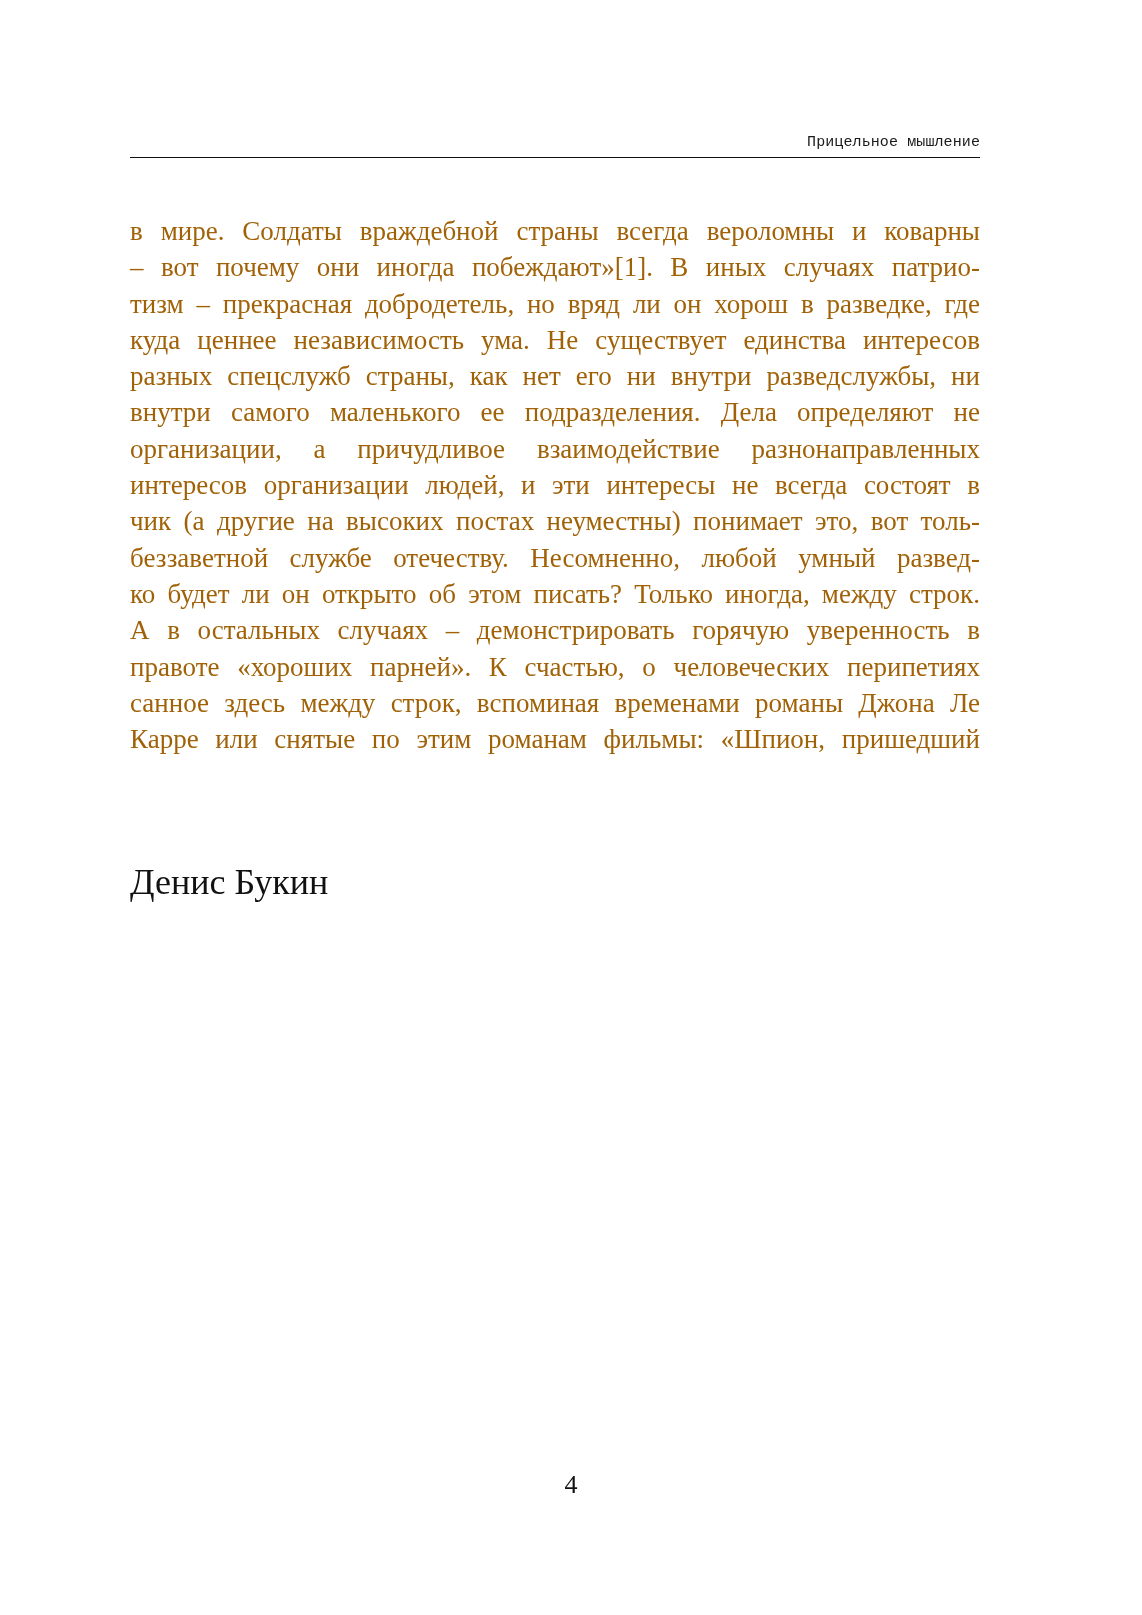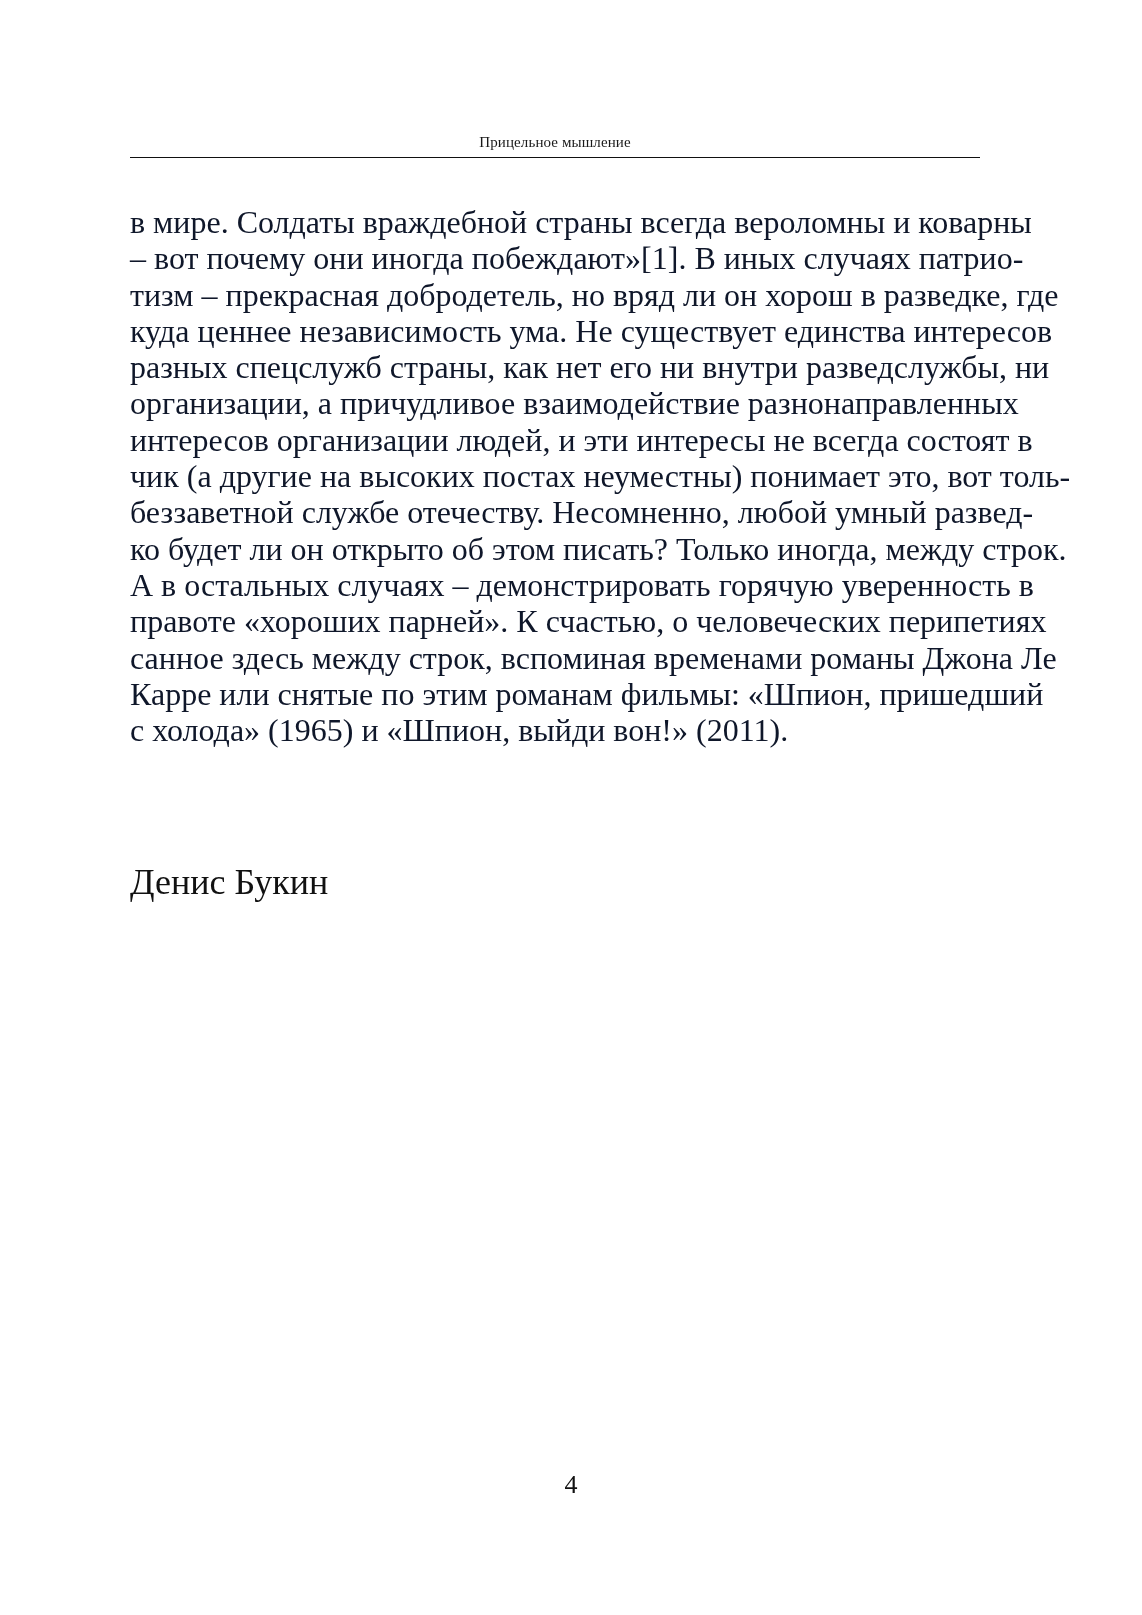--- a/index.html
+++ b/index.html
@@ -1,29 +1,29 @@
 <!DOCTYPE html>
 <html><head>
   <meta charset="utf-8">
   <style>
     html, body { margin: 0; padding: 0; background: #ffffff; }
     body { width: 1142px; height: 1615px; position: relative; overflow: hidden; }
     .page { position: absolute; left: 0; top: 0; width: 1142px; height: 1615px; background: #fff; }
     .running-head {
       position: absolute; left: 130px; top: 134px; width: 850px;
-      text-align: center; font-family: Liberation Serif, serif;
+      text-align: right; font-family: Liberation Mono, monospace;
       font-size: 15px; color: #1a1a1a; letter-spacing: 0.1px;
     }
     .head-rule {
       position: absolute; left: 130px; top: 157px; width: 850px; height: 0;
       border-top: 1.5px solid #111;
     }
     .body-text {
-      position: absolute; left: 130px; top: 204px; width: 850px;
-      font-family: "Liberation Serif", serif; font-size: 32px; color: #0f172a;
+      position: absolute; left: 130px; top: 213px; width: 850px;
+      font-family: "Liberation Serif", serif; font-size: 27px; color: #a16207;
     }
     .line {
       display: block; height: 36.3px; line-height: 36.3px;
       text-align: justify; text-align-last: justify; white-space: nowrap;
       overflow: visible;
     }
     .line.last { text-align-last: left; }
     .signature {
       position: absolute; left: 130px; top: 864px; width: 850px;
       text-align: left; font-family: "Liberation Serif", serif;
@@ -41,28 +41,28 @@
 <div class="page">
   <div class="running-head">Прицельное мышление</div>
   <div class="head-rule"></div>
 
   <div class="body-text">
     <span class="line">в мире. Солдаты враждебной страны всегда вероломны и коварны</span>
     <span class="line">– вот почему они иногда побеждают»[1]. В иных случаях патрио-</span>
     <span class="line">тизм – прекрасная добродетель, но вряд ли он хорош в разведке, где</span>
     <span class="line">куда ценнее независимость ума. Не существует единства интересов</span>
     <span class="line">разных спецслужб страны, как нет его ни внутри разведслужбы, ни</span>
+    <span class="line">внутри самого маленького ее подразделения. Дела определяют не</span>
     <span class="line">организации, а причудливое взаимодействие разнонаправленных</span>
     <span class="line">интересов организации людей, и эти интересы не всегда состоят в</span>
     <span class="line">чик (а другие на высоких постах неуместны) понимает это, вот толь-</span>
     <span class="line">беззаветной службе отечеству. Несомненно, любой умный развед-</span>
     <span class="line">ко будет ли он открыто об этом писать? Только иногда, между строк.</span>
     <span class="line">А в остальных случаях – демонстрировать горячую уверенность в</span>
     <span class="line">правоте «хороших парней». К счастью, о человеческих перипетиях</span>
     <span class="line">санное здесь между строк, вспоминая временами романы Джона Ле</span>
     <span class="line">Карре или снятые по этим романам фильмы: «Шпион, пришедший</span>
-    <span class="line last">с холода» (1965) и «Шпион, выйди вон!» (2011).</span>
   </div>
 
   <div class="signature">Денис Букин</div>
 
   <div class="page-number">4</div>
 </div>
 
 </body></html>

